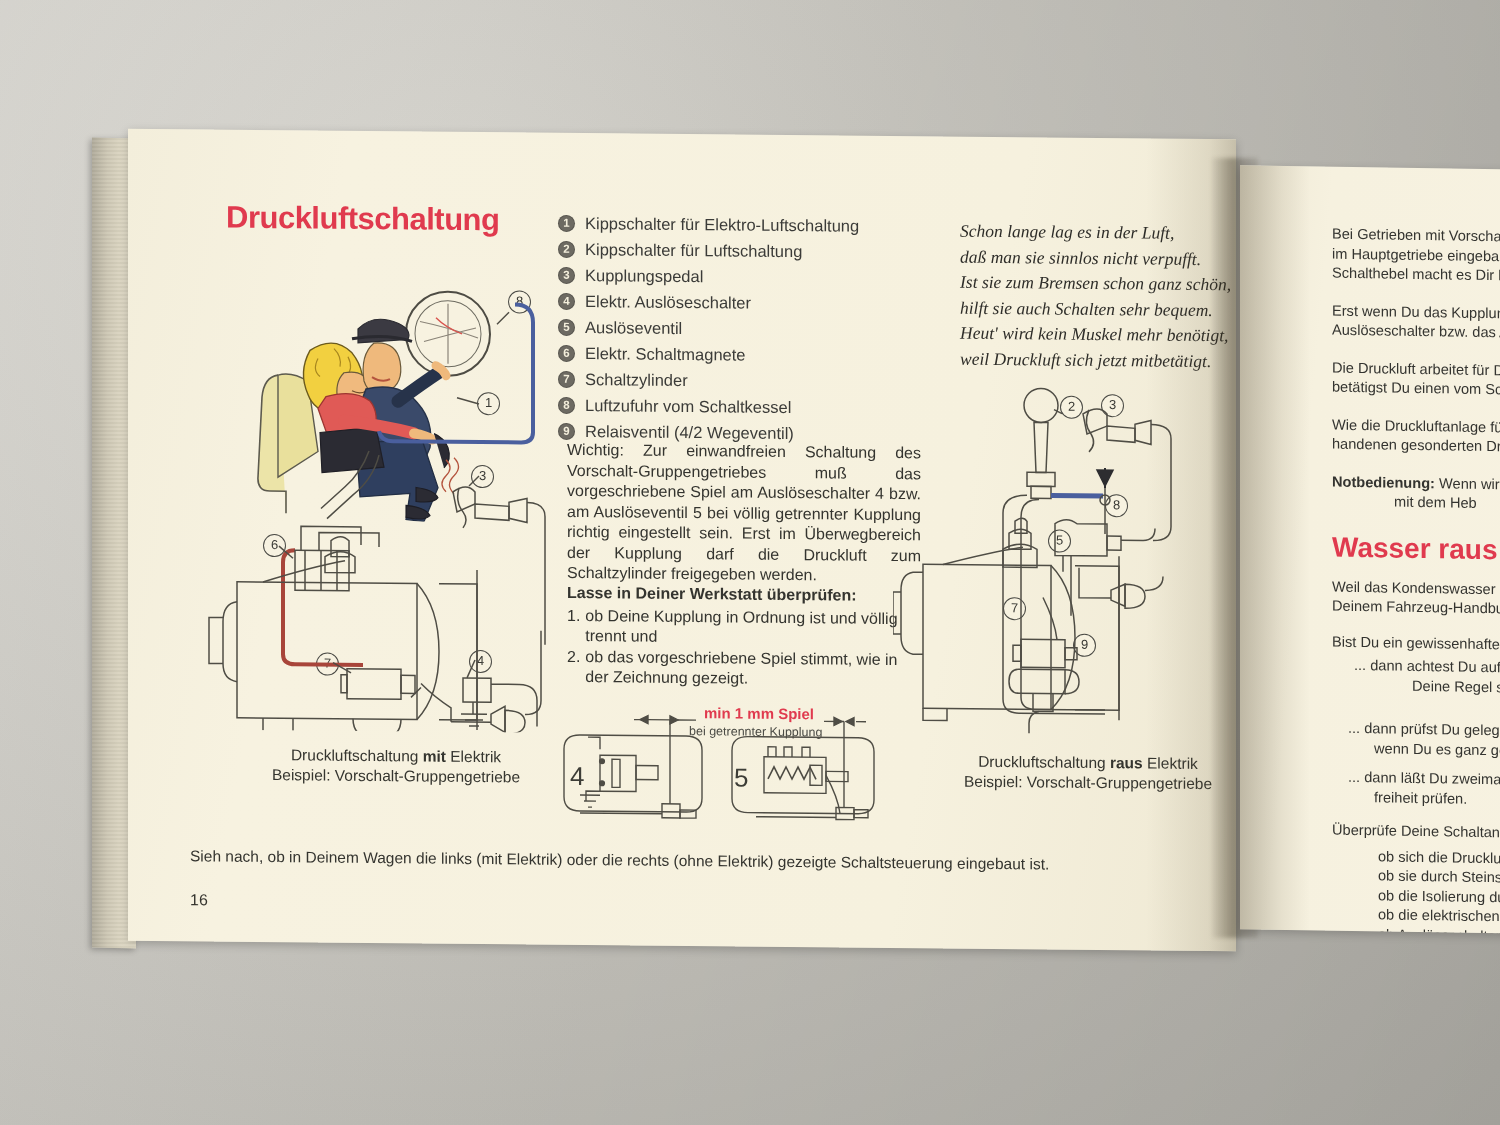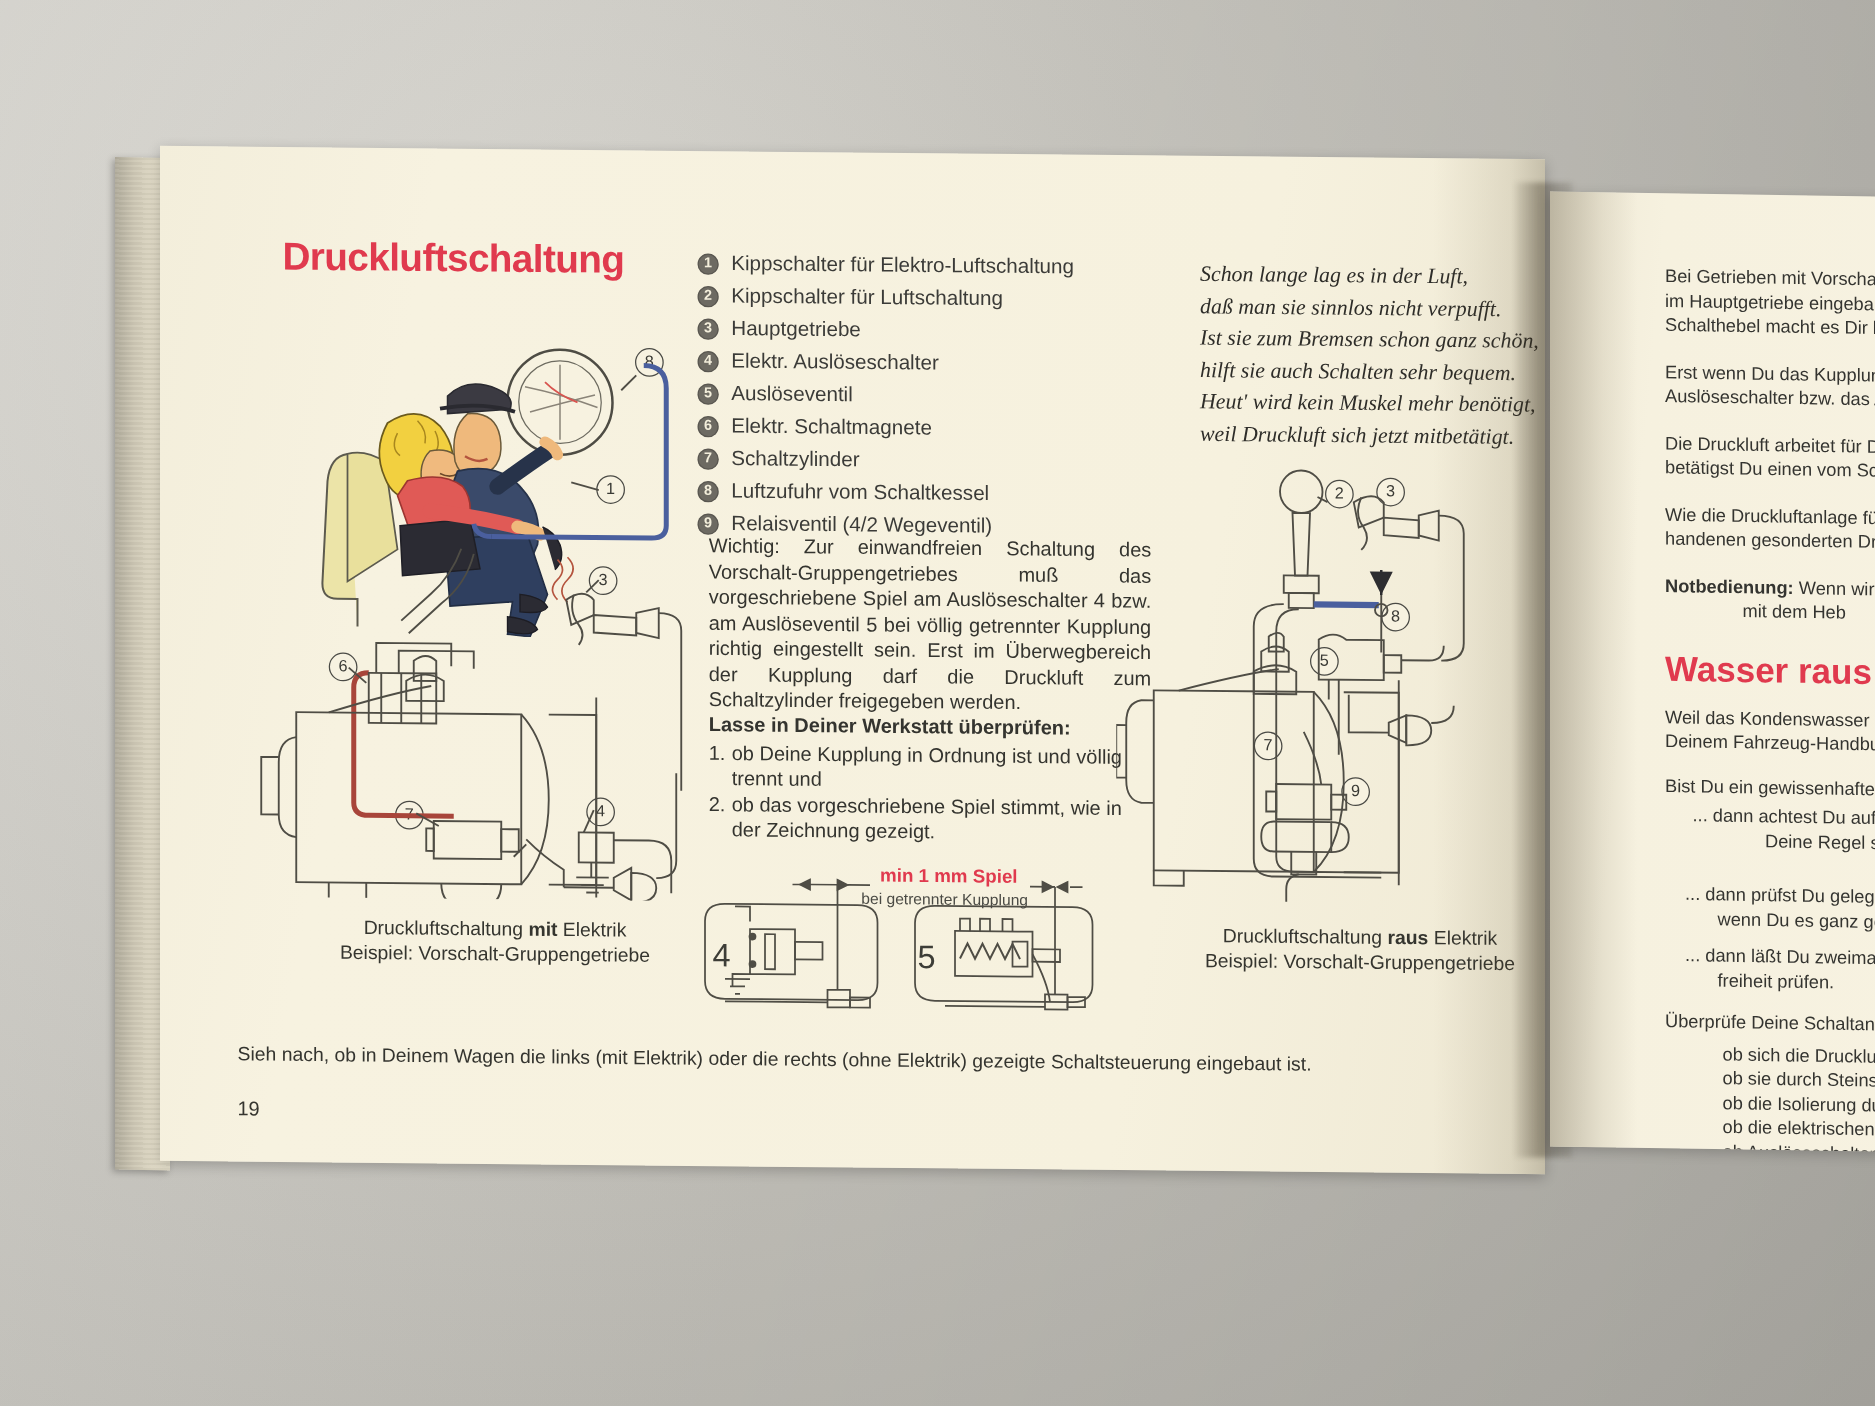--- a/index.html
+++ b/index.html
@@ -14,21 +14,21 @@
     position:absolute;inset:0;
     background:
       radial-gradient(ellipse at 30% 20%, #d6d4cd 0%, #c6c4bd 55%, #b8b6af 100%);
   }
   #backdrop:after{
     content:"";position:absolute;inset:0;
     background:linear-gradient(110deg, rgba(255,255,255,.18) 0%, rgba(0,0,0,.05) 50%, rgba(0,0,0,.12) 100%);
   }
   
   #book{
-    position:absolute;left:92px;top:112px;width:1408px;height:830px;
+    position:absolute;left:92px;top:124px;width:1408px;height:830px;
   }
   
   .block-edge{
     position:absolute;left:0;top:14px;width:44px;height:810px;
     background:linear-gradient(90deg,#b2ad9d 0%, #cfc9b6 35%, #ded8c4 70%, #e8e2cd 100%);
     transform:skewY(1.2deg);
     box-shadow:-2px 2px 6px rgba(0,0,0,.28);
   }
   .block-edge:after{
     content:"";position:absolute;inset:0;
@@ -139,21 +139,21 @@
         <li>
           <span class="num">1</span>
           <span>Kippschalter für Elektro-Luftschaltung</span>
         </li>
         <li>
           <span class="num">2</span>
           <span>Kippschalter für Luftschaltung</span>
         </li>
         <li>
           <span class="num">3</span>
-          <span>Hauptgetriebe</span>
+          <span>Kupplungspedal</span>
         </li>
         <li>
           <span class="num">4</span>
           <span>Elektr. Auslöseschalter</span>
         </li>
         <li>
           <span class="num">5</span>
           <span>Auslöseventil</span>
         </li>
         <li>
@@ -435,21 +435,21 @@
 
       <div class="cap col" style="left:790px;top:615px;width:340px;">
         <div>
           <span>Druckluftschaltung </span><b>raus</b><span> Elektrik</span>
         </div>
         <div>Beispiel: Vorschalt-Gruppengetriebe</div>
       </div>
 
       <div class="footline col" style="left:62px;top:718px;width:1040px;">Sieh nach, ob in Deinem Wagen die links (mit Elektrik) oder die rechts (ohne Elektrik) gezeigte Schaltsteuerung eingebaut ist.</div>
 
-      <div class="pageno col" style="left:62px;top:762px;">19</div>
+      <div class="pageno col" style="left:62px;top:762px;">16</div>
 
     </div>
   </div>
 
   <div class="gutter"></div>
 
   <div class="page-right">
     <div class="inner" style="padding:0 0 0 92px;">
 
       <div style="position:absolute;left:92px;top:58px;width:300px;">

